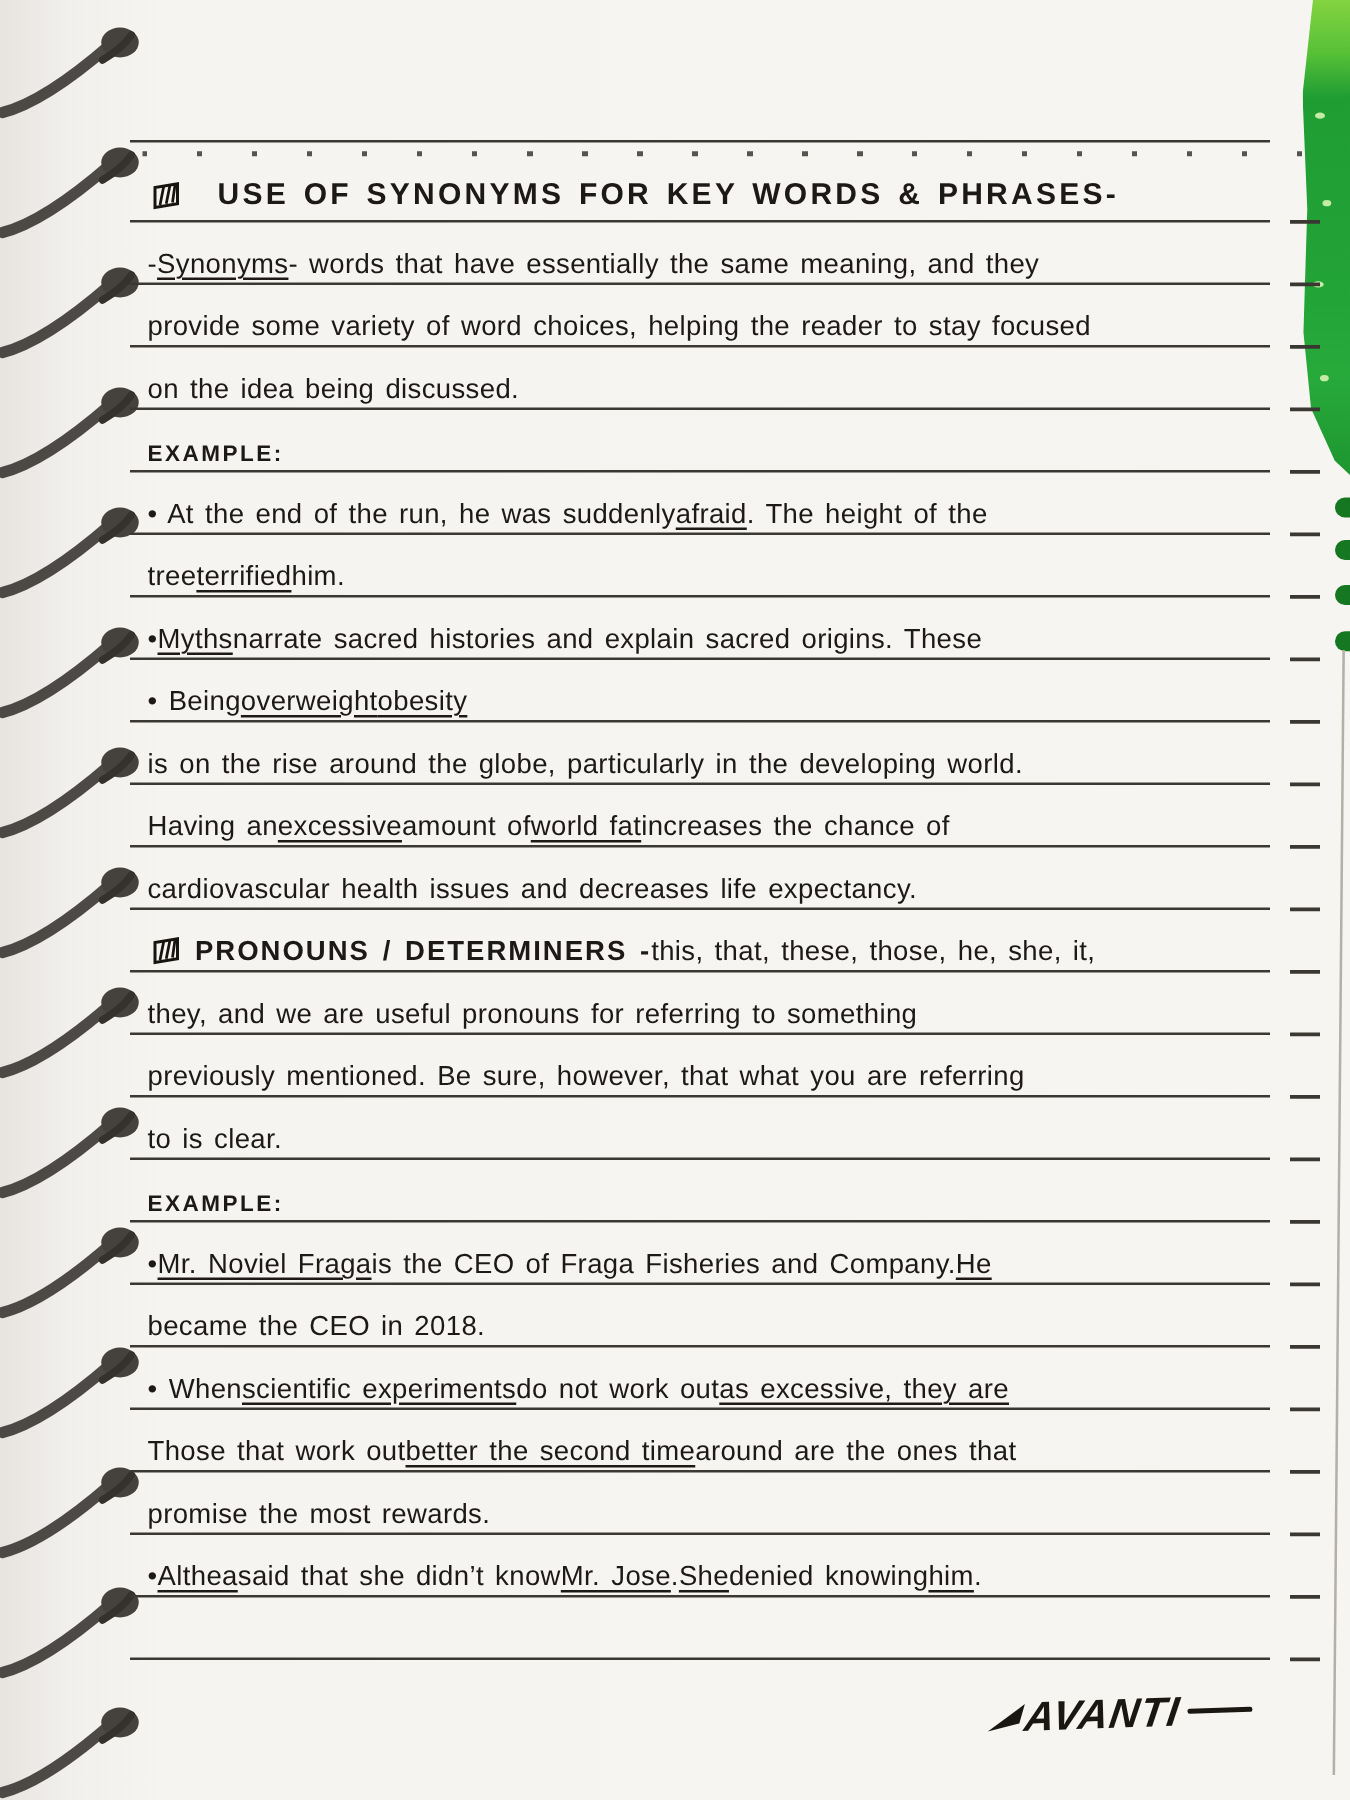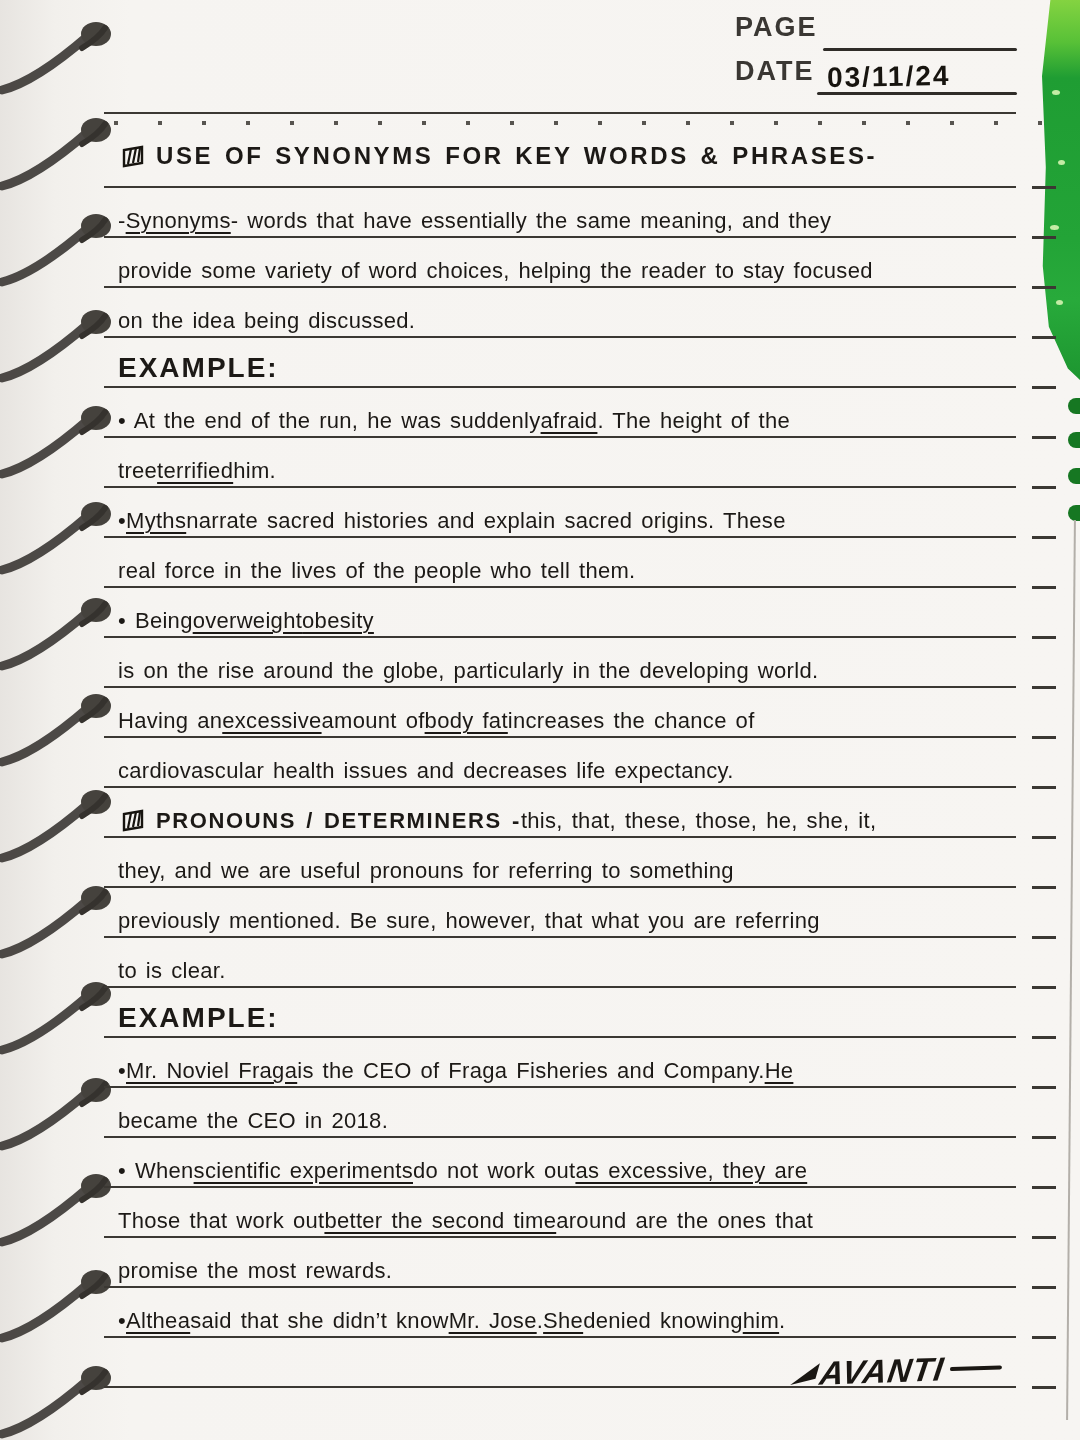--- a/index.html
+++ b/index.html
@@ -50,28 +50,28 @@
     display:flex;align-items:flex-end;
     padding:0 4px 2px 14px;
     font-size:22px;letter-spacing:.3px;word-spacing:2.5px;
     white-space:nowrap;
   }
   .nline::after{ 
     content:"";position:absolute;right:-40px;bottom:-2.6px;width:24px;height:3px;background:#3b3833;
   }
   .u{text-decoration:underline;text-decoration-thickness:2.4px;text-underline-offset:4px;}
   .b{font-weight:bold;}
-  .kind-title{height:56px;padding-bottom:16px;}
+  .kind-title{height:56px;padding-bottom:6px;gap:18px;}
   .kind-title .b{font-size:24px;letter-spacing:2.6px;}
   .kind-title::before{ 
     content:"";position:absolute;top:7px;left:10px;right:-40px;height:4px;
     background:repeating-linear-gradient(90deg,#3b3833 0 4px,transparent 4px 44px);
     opacity:.85;
   }
-  .kind-label .b{font-size:28px;letter-spacing:2px;}
+  .kind-label .b{font-size:18px;letter-spacing:2px;}
   .kind-section .b{letter-spacing:1.6px;}
   .kind-empty{height:46px;}
   .flag{display:inline-block;margin:0 10px 0 2px;line-height:0;}
   
   .brand{
     position:absolute;top:1352px;right:78px;
     display:flex;align-items:center;
     transform:rotate(-2deg);
   }
   .brand .brand-name{
@@ -143,31 +143,20 @@
     <span class="speck" style="left:16px;top:160px;width:7px;height:5px;"></span>
     <span class="speck" style="left:8px;top:225px;width:9px;height:5px;"></span>
     <span class="speck" style="left:14px;top:300px;width:7px;height:5px;"></span>
   </div>
   <span class="green-dot" style="top:398px;"></span>
   <span class="green-dot" style="top:432px;"></span>
   <span class="green-dot" style="top:468px;"></span>
   <span class="green-dot" style="top:505px;"></span>
   <div class="edge-line"></div>
 
-  <div class="header">
-    <div class="hrow">
-      <span class="hlabel">PAGE</span>
-      <span class="hline page-line"></span>
-    </div>
-    <div class="hrow">
-      <span class="hlabel">DATE</span>
-      <span class="date-value">03/11/24</span>
-      <span class="hline date-line"></span>
-    </div>
-  </div>
 
   <div id="lines">
       <div class="nline kind-title">
         <span class="flag"><svg width="26" height="26" viewBox="0 0 26 26">
             <polygon points="4,22 4,6 22,3 22,19" fill="none" stroke="#17140f" stroke-width="2.4"></polygon>
             <path d="M8 20 L11 5 M13 19 L16 4 M18 18 L20 4" stroke="#17140f" stroke-width="2.2" fill="none"></path>
           </svg></span>
         <span class="b">USE OF SYNONYMS FOR KEY WORDS &amp; PHRASES-</span>
       </div>
       <div class="nline kind-body">
@@ -193,35 +182,32 @@
         <span>tree </span>
         <span class="u">terrified</span>
         <span> him.</span>
       </div>
       <div class="nline kind-body">
         <span>• </span>
         <span class="u">Myths</span>
         <span> narrate sacred histories and explain sacred origins. These</span>
       </div>
       <div class="nline kind-body">
-        <span>real force in the lives of the people who tell them.</span>
-      </div>
-      <div class="nline kind-body">
         <span>• Being </span>
         <span class="u">overweight</span>
         <span class="u">obesity</span>
       </div>
       <div class="nline kind-body">
         <span>is on the rise around the globe, particularly in the developing world.</span>
       </div>
       <div class="nline kind-body">
         <span>Having an </span>
         <span class="u">excessive</span>
         <span> amount of </span>
-        <span class="u">body fat</span>
+        <span class="u">world fat</span>
         <span> increases the chance of</span>
       </div>
       <div class="nline kind-body">
         <span>cardiovascular health issues and decreases life expectancy.</span>
       </div>
       <div class="nline kind-section">
         <span class="flag"><svg width="26" height="26" viewBox="0 0 26 26">
             <polygon points="4,22 4,6 22,3 22,19" fill="none" stroke="#17140f" stroke-width="2.4"></polygon>
             <path d="M8 20 L11 5 M13 19 L16 4 M18 18 L20 4" stroke="#17140f" stroke-width="2.2" fill="none"></path>
           </svg></span>

